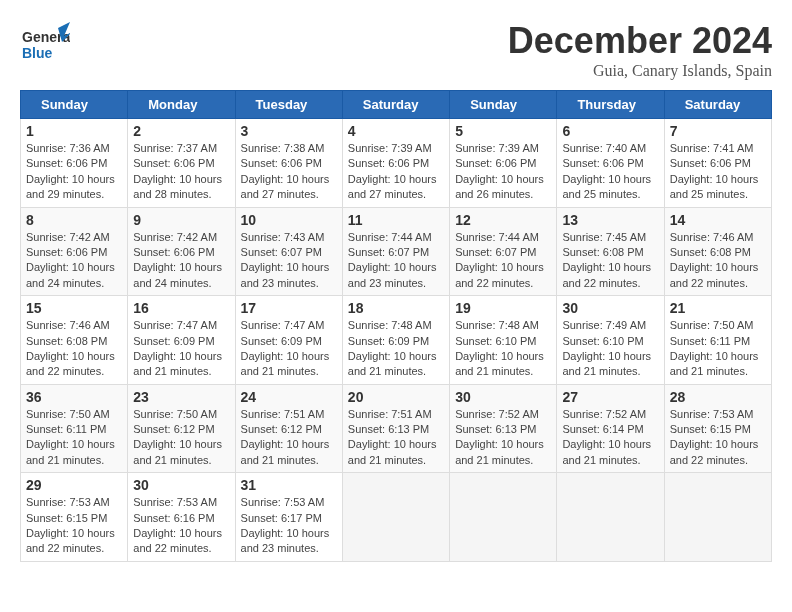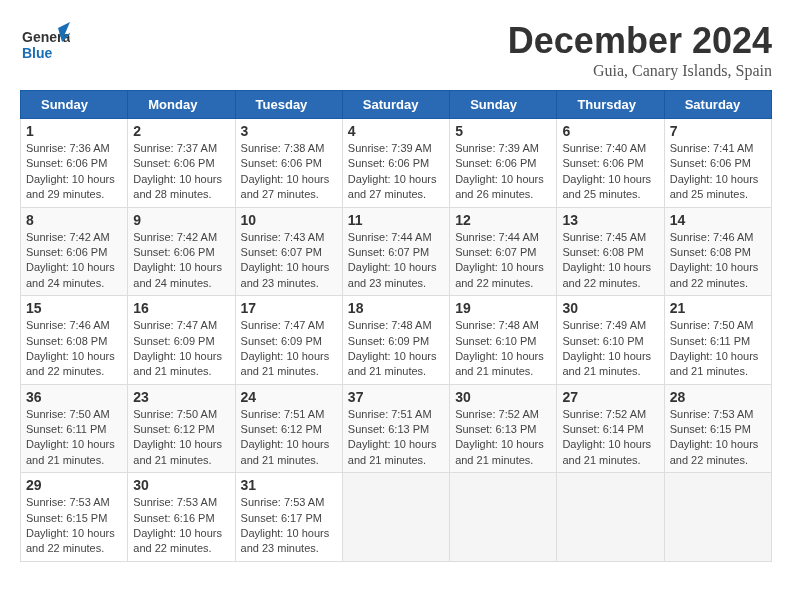--- a/index.html
+++ b/index.html
@@ -304,21 +304,21 @@
       </td>
         <td>
         <span class="day-number">24</span>
         <div class="day-info">
           Sunrise: 7:51 AM<br>
           Sunset: 6:12 PM<br>
           Daylight: 10 hours and 21 minutes.
         </div>
       </td>
         <td>
-        <span class="day-number">37</span>
+        <span class="day-number">20</span>
         <div class="day-info">
           Sunrise: 7:51 AM<br>
           Sunset: 6:13 PM<br>
           Daylight: 10 hours and 21 minutes.
         </div>
       </td>
         <td>
         <span class="day-number">30</span>
         <div class="day-info">
           Sunrise: 7:52 AM<br>

